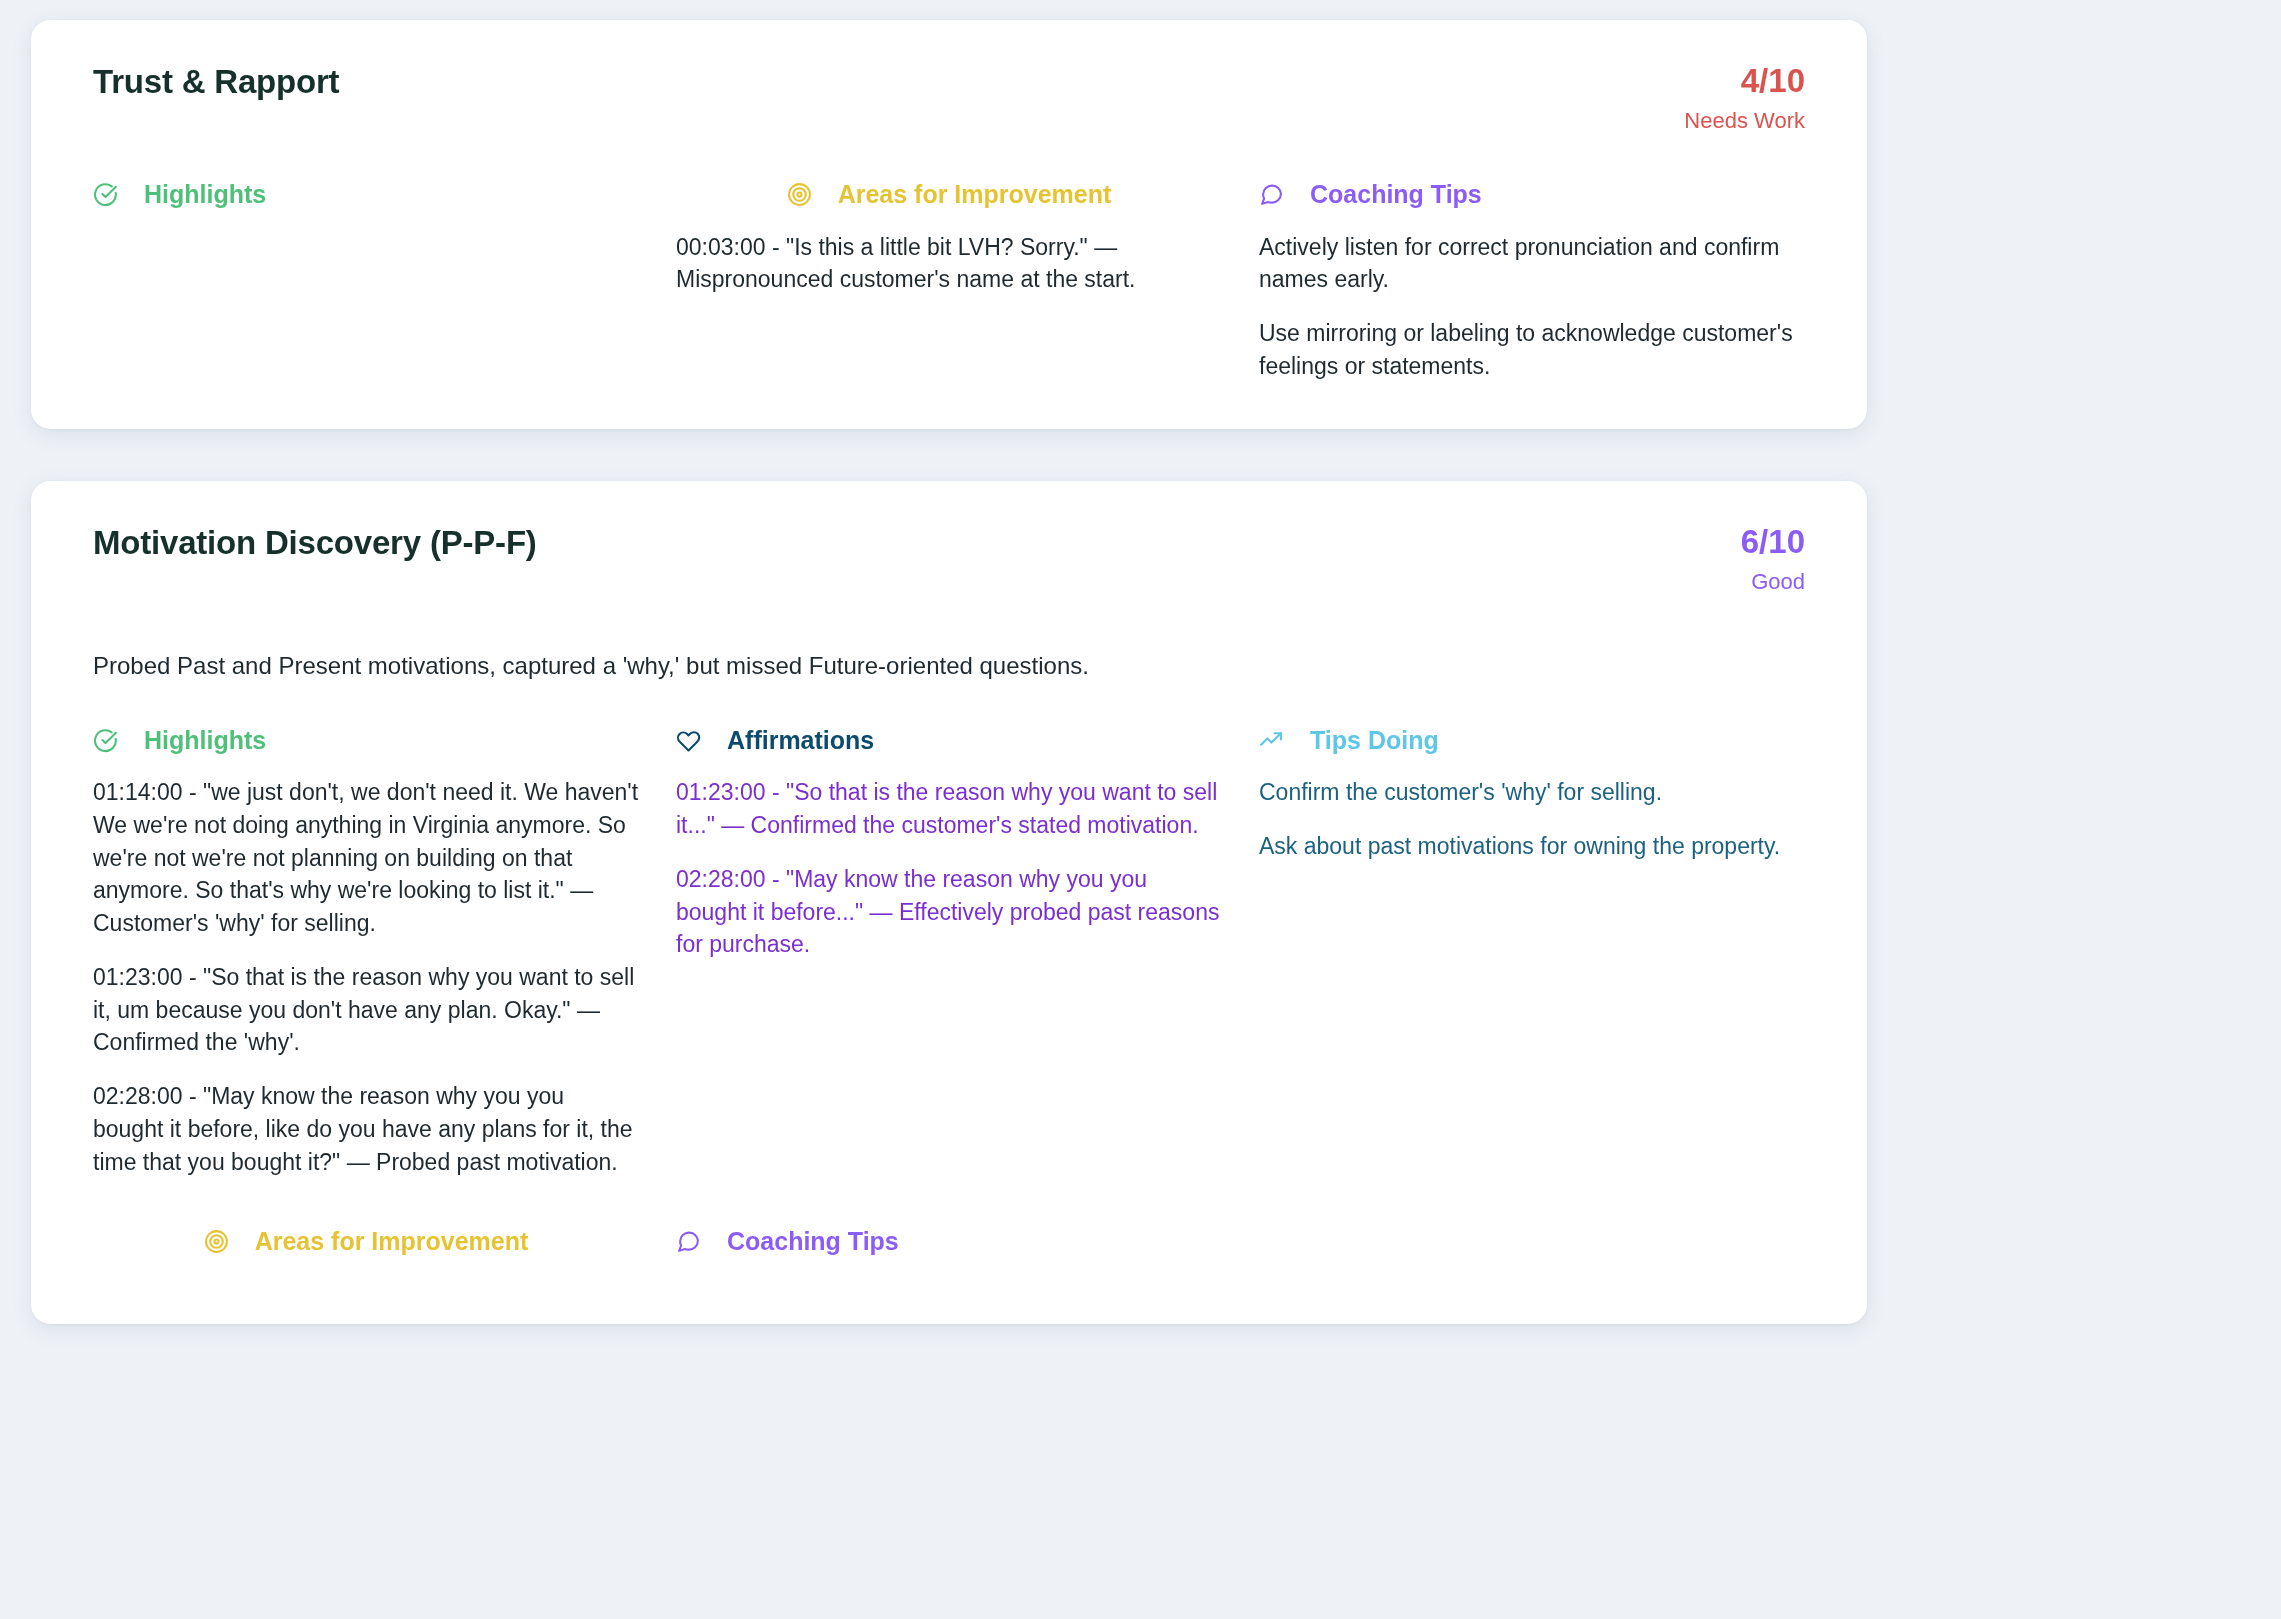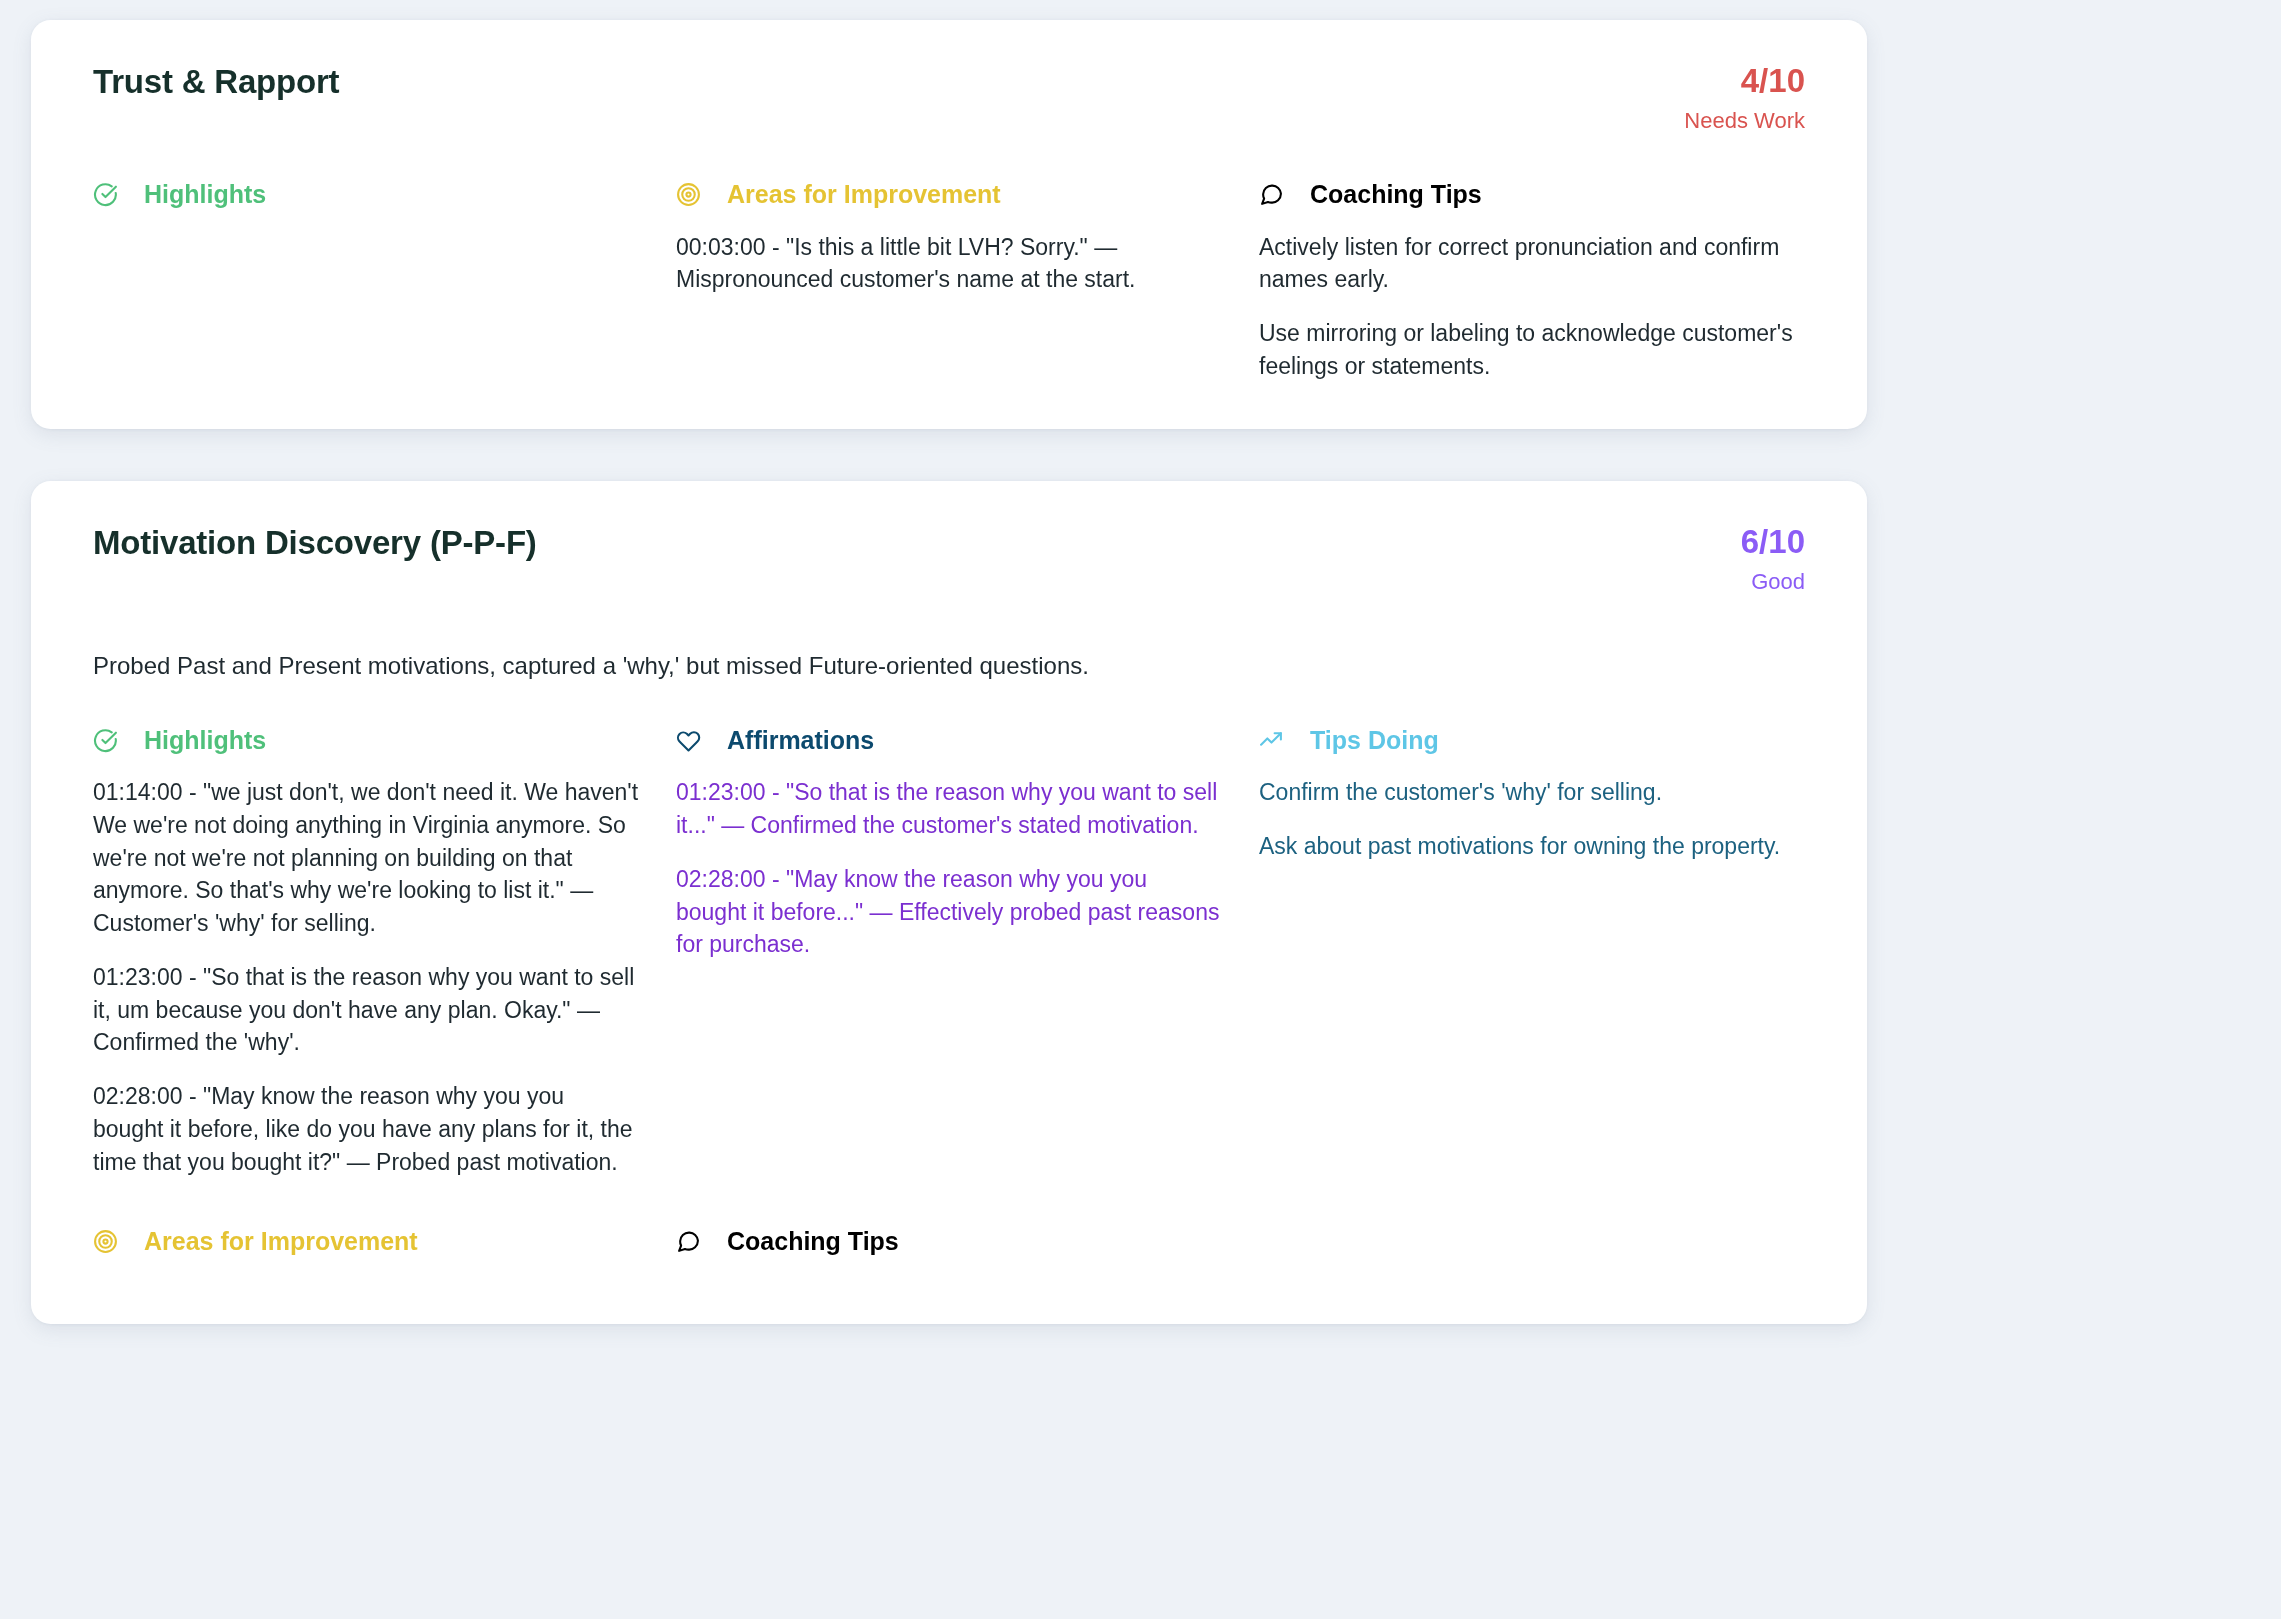--- a/index.html
+++ b/index.html
@@ -105,22 +105,22 @@
 
   .sec-body p {
     font-size: 23px;
     line-height: 1.42;
     margin: 0 0 21.4px 0;
   }
   .sec-body p:last-child { margin-bottom: 0; }
 
   
   .t-highlights { color: #4fc07a; }
-  .t-improve    { color: #e5c333; }
-  .t-coaching   { color: #000000; }
+  .t-improve    { color: #e5c333; justify-content: center; }
+  .t-coaching   { color: #8b5cf6; }
   .t-affirm     { color: #0c4a6e; }
   .t-keep       { color: #5ec6e6; }
 
   .body-default { color: #1f2a30; }
   .body-purple  { color: #7b2fd0; }
   .body-teal    { color: #1c6180; }
 
   .spacer-row { margin-top: 48px; }
 </style>
 </head>

